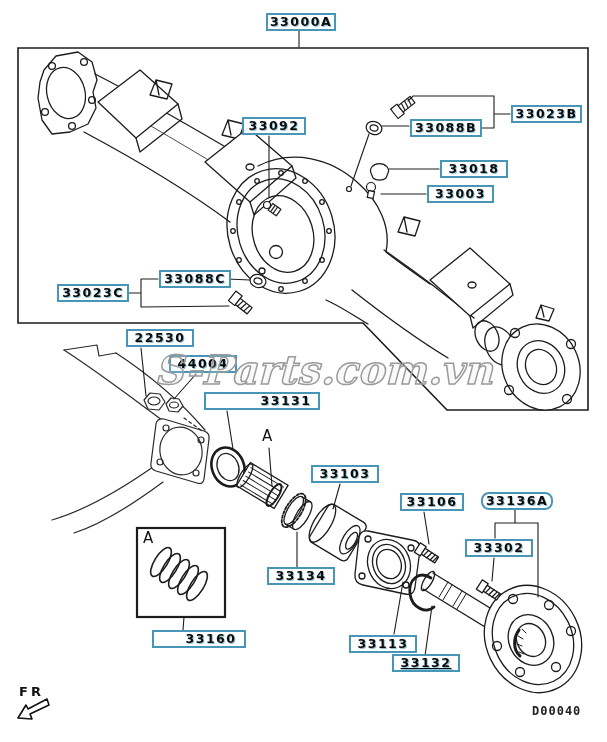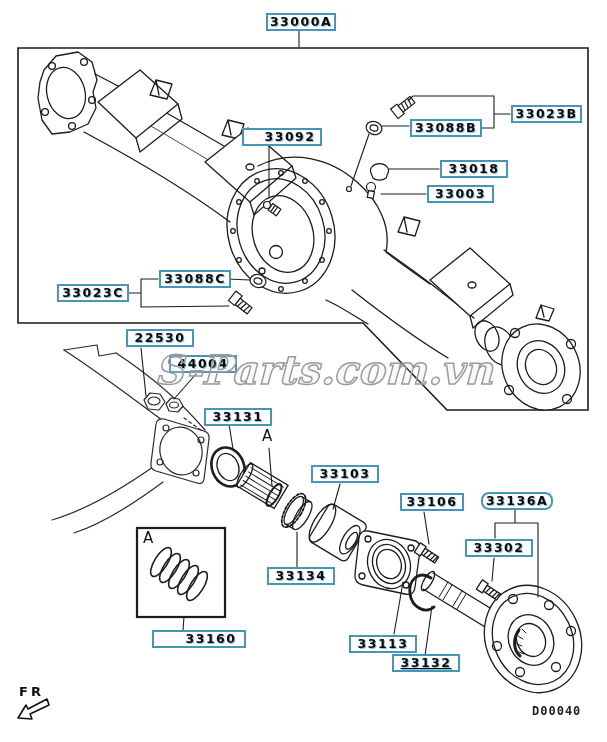--- a/index.html
+++ b/index.html
@@ -267,30 +267,30 @@
     <path d="M394,634 L403,582"></path>
     <path d="M425,656 L432,606"></path>
     <path d="M183,630 L184,617"></path>
   </g>
 
   <path d="M47,699 L28,709 L26,705 L18,718 L32,719 L30,714 L49,705 Z" fill="none" stroke="#111" stroke-width="1.6" stroke-linejoin="round"></path>
 </svg>
 
 <div id="labels-layer">
       <div class="part-label" style="left: 266px; top: 13px; width: 66px;">33000A</div>
-      <div class="part-label" style="left: 242px; top: 128px; width: 60px; padding-left: 16px;">33092</div>
+      <div class="part-label" style="left: 242px; top: 117px; width: 60px;">33092</div>
       <div class="part-label" style="left: 410px; top: 119px; width: 68px;">33088B</div>
       <div class="part-label" style="left: 511px; top: 105px; width: 67px;">33023B</div>
       <div class="part-label" style="left: 440px; top: 160px; width: 64px;">33018</div>
       <div class="part-label" style="left: 427px; top: 185px; width: 63px;">33003</div>
       <div class="part-label" style="left: 159px; top: 270px; width: 68px;">33088C</div>
       <div class="part-label" style="left: 57px; top: 284px; width: 68px;">33023C</div>
       <div class="part-label" style="left: 126px; top: 329px; width: 64px;">22530</div>
       <div class="part-label" style="left: 169px; top: 355px; width: 64px;">44004</div>
-      <div class="part-label" style="left: 204px; top: 408px; width: 64px;">33131</div>
+      <div class="part-label" style="left: 204px; top: 392px; width: 64px; padding-left: 48px;">33131</div>
       <div class="part-label" style="left: 311px; top: 465px; width: 64px;">33103</div>
       <div class="part-label" style="left: 400px; top: 493px; width: 60px;">33106</div>
       <div class="part-label" style="left: 481px; top: 492px; width: 68px; border-radius: 8px;">33136A</div>
       <div class="part-label" style="left: 465px; top: 539px; width: 64px;">33302</div>
       <div class="part-label" style="left: 267px; top: 567px; width: 64px;">33134</div>
       <div class="part-label" style="left: 349px; top: 635px; width: 64px;">33113</div>
       <div class="part-label" style="left: 392px; top: 654px; width: 64px; text-decoration: underline;">33132</div>
       <div class="part-label" style="left: 152px; top: 630px; width: 66px; padding-left: 24px;">33160</div>
     </div>
 

